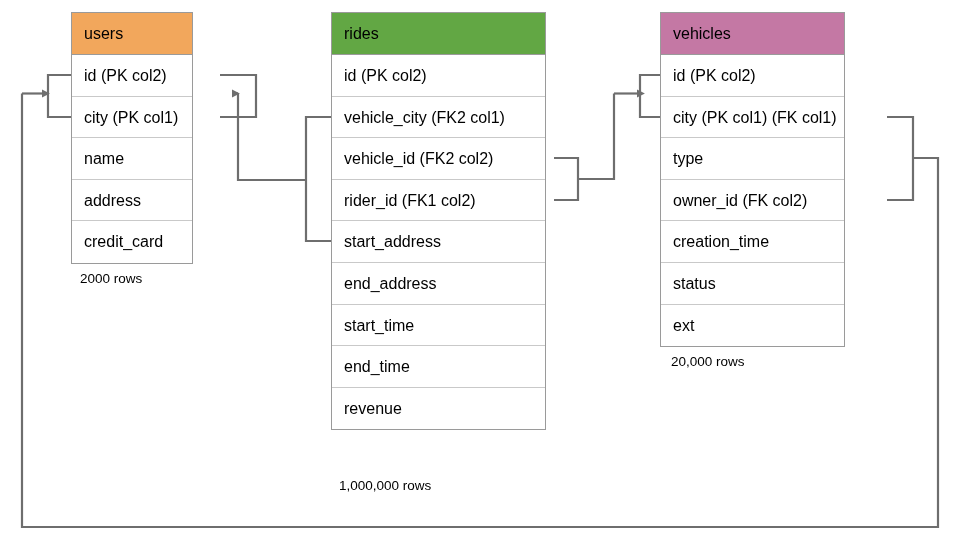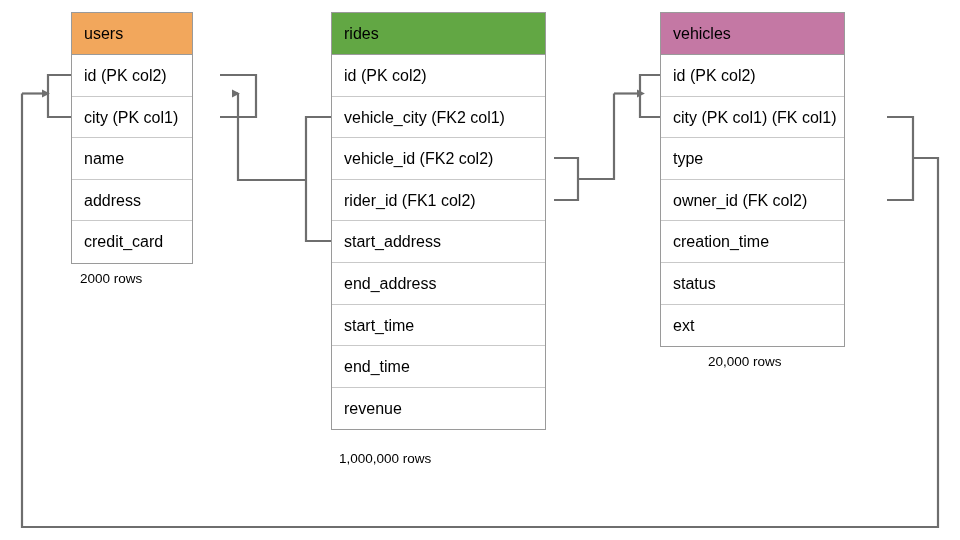--- a/index.html
+++ b/index.html
@@ -120,27 +120,27 @@
     <div class="entity-row">id (PK col2)</div>
     <div class="entity-row">vehicle_city (FK2 col1)</div>
     <div class="entity-row">vehicle_id (FK2 col2)</div>
     <div class="entity-row">rider_id (FK1 col2)</div>
     <div class="entity-row">start_address</div>
     <div class="entity-row">end_address</div>
     <div class="entity-row">start_time</div>
     <div class="entity-row">end_time</div>
     <div class="entity-row last">revenue</div>
   </div>
-  <div class="rowcount" style="left:339px; top:451px;">1,000,000 rows</div>
+  <div class="rowcount" style="left:339px; top:478px;">1,000,000 rows</div>
 
   <div class="entity" style="left:628px; top:12px; width:185px;margin-left:32px;">
     <div class="entity-header" style="background:#c478a4;">vehicles</div>
     <div class="entity-row">id (PK col2)</div>
     <div class="entity-row">city (PK col1) (FK col1)</div>
     <div class="entity-row">type</div>
     <div class="entity-row">owner_id (FK col2)</div>
     <div class="entity-row">creation_time</div>
     <div class="entity-row">status</div>
     <div class="entity-row last">ext</div>
   </div>
-  <div class="rowcount" style="left:708px; top:354px;">20,000 rows</div>
+  <div class="rowcount" style="left:671px; top:354px;">20,000 rows</div>
 
 </div>
 
 </body></html>

